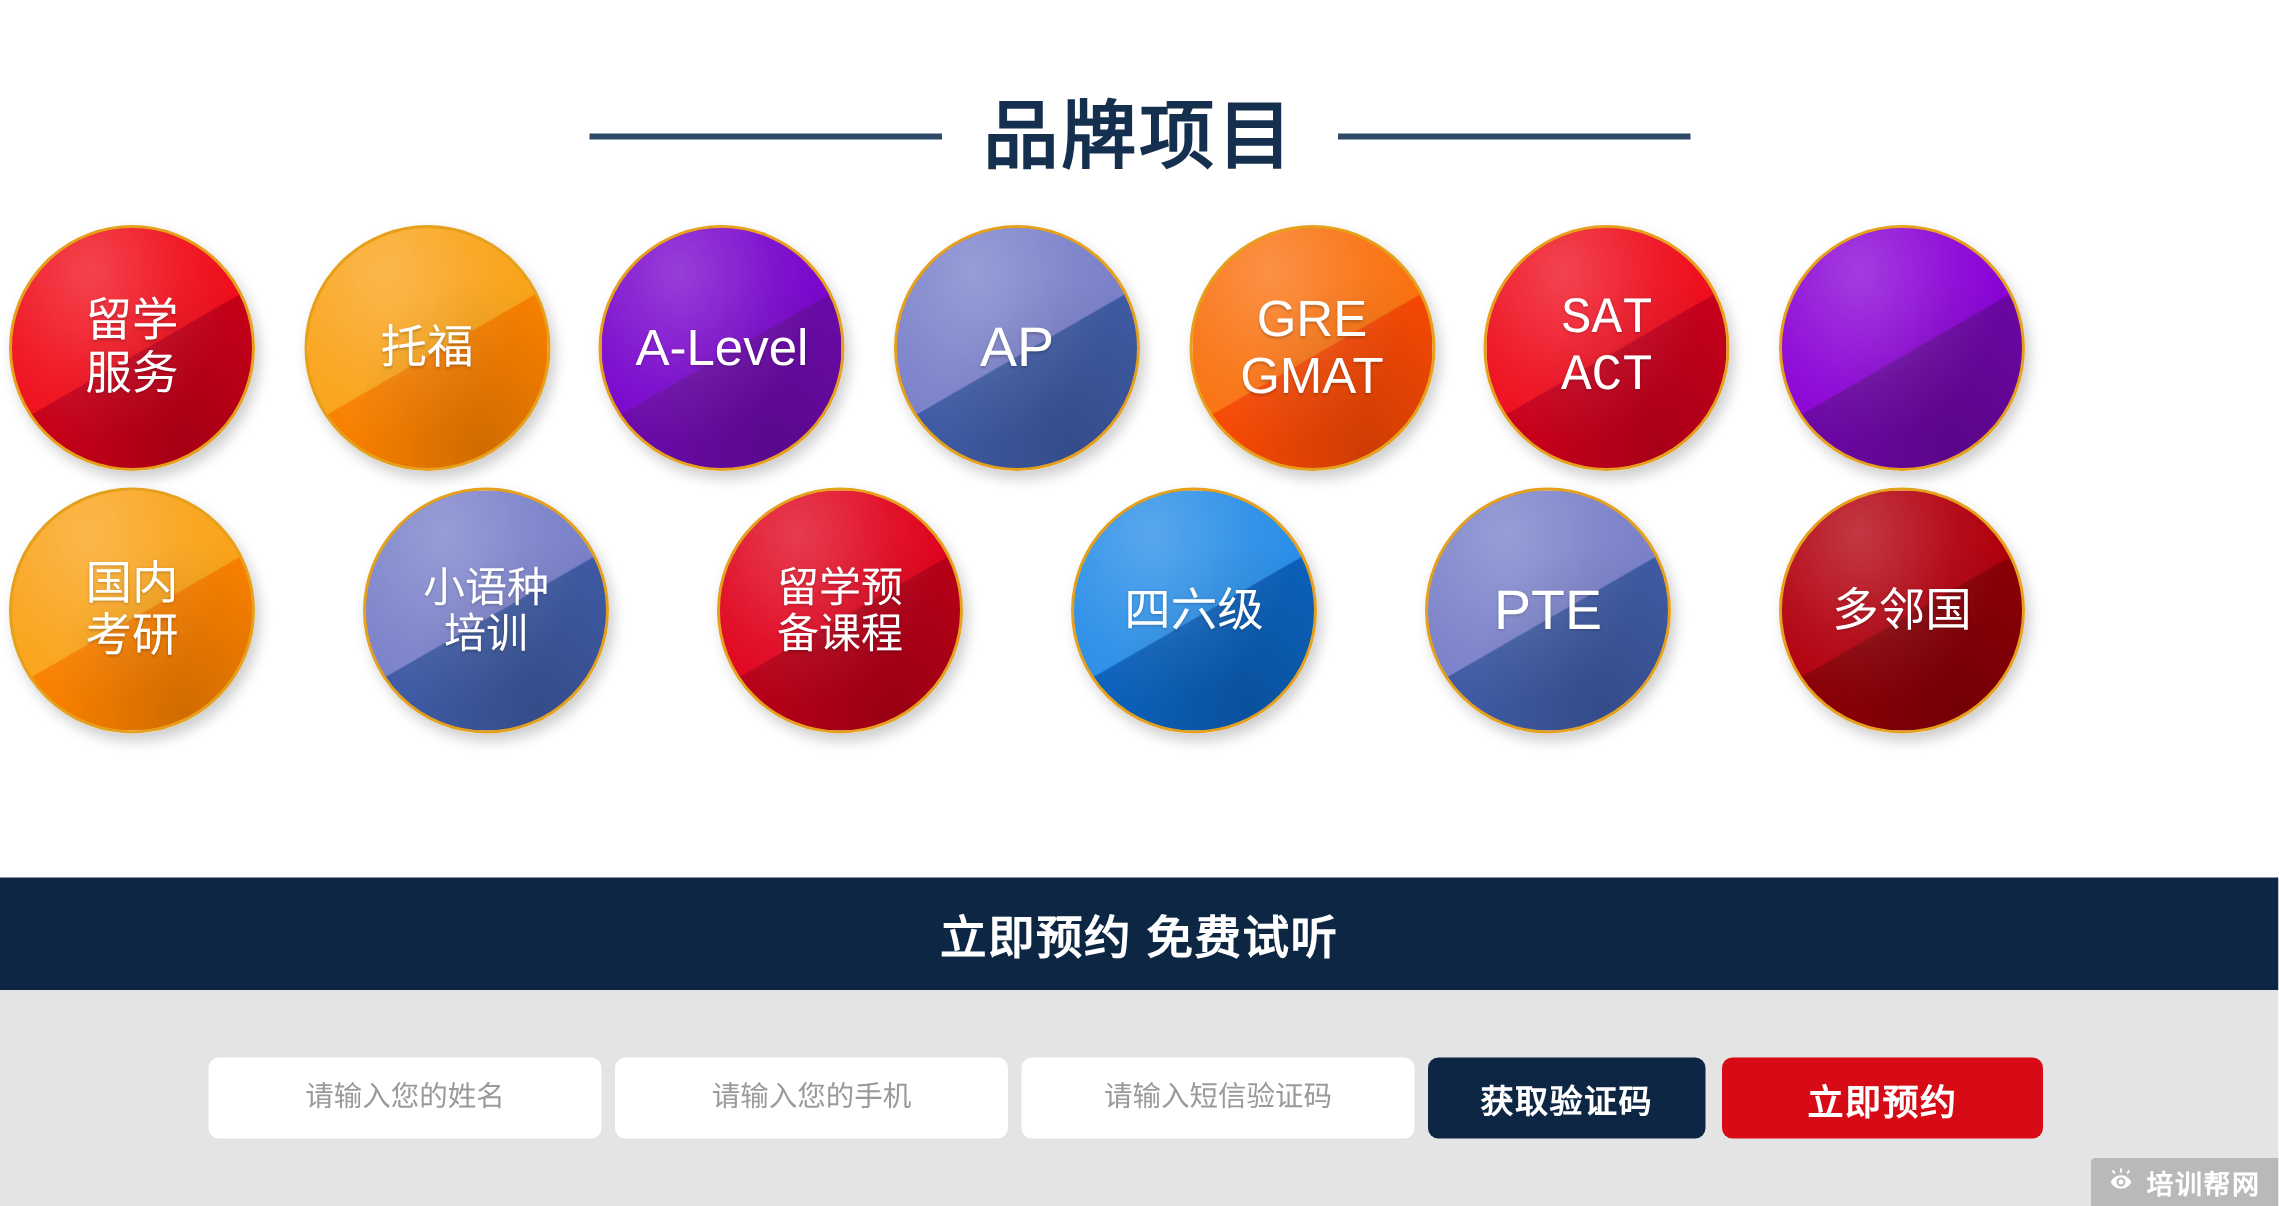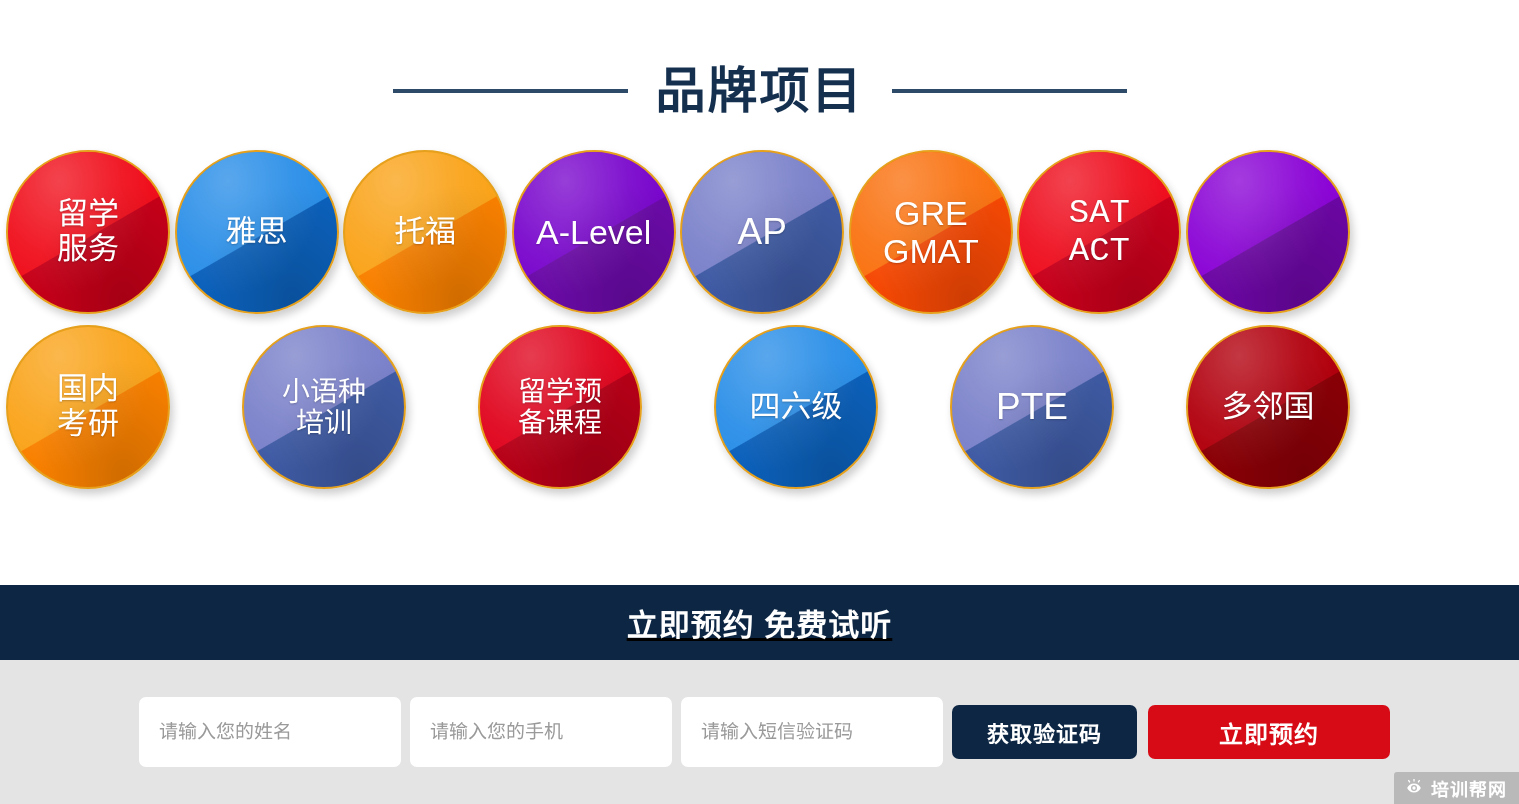--- a/index.html
+++ b/index.html
@@ -95,21 +95,20 @@
   .booking-bar {
     position: absolute;
     left: 0;
     top: 585px;
     width: 1519px;
     height: 75px;
     background: #0c2644;
     display: flex;
     align-items: center;
     justify-content: center;
-    text-decoration: underline;
   }
   .booking-bar-text {
     color: #ffffff;
     font-size: 31px;
     font-weight: bold;
     letter-spacing: 1px;
   }
 
   
   .form-strip {
@@ -119,30 +118,31 @@
     width: 1519px;
     height: 144px;
     background: #e4e4e4;
     display: flex;
     align-items: center;
     padding-left: 139px;
     gap: 0;
   }
   .form-row { display: flex; align-items: center; }
   .field {
-    height: 70px;
+    height: 54px;
     background: #ffffff;
     border: none;
     border-radius: 7px;
     font-size: 19px;
     color: #555;
     padding: 16px 20px;
     outline: none;
     font-family: "Liberation Sans", "DejaVu Sans", sans-serif;
     margin-right: 9px;
+    text-align: center;
   }
   .field::placeholder { color: #9a9a9a; }
   .field-name { width: 262px; }
   .field-phone { width: 262px; }
   .field-code { width: 262px; }
   .btn {
     height: 54px;
     border: none;
     border-radius: 7px;
     color: #ffffff;
@@ -151,21 +151,21 @@
     cursor: pointer;
     font-family: "Liberation Sans", "DejaVu Sans", sans-serif;
     letter-spacing: 1px;
   }
   .btn-code {
     width: 185px;
     background: #0c2644;
     margin-right: 11px;
   }
   .btn-submit {
-    width: 242px;
+    width: 214px;
     background: #d70b16;
     font-size: 24px;
   }
 
   
   .watermark {
     position: absolute;
     right: 0;
     bottom: 0;
     height: 32px;
@@ -196,24 +196,20 @@
   <div class="title-text">品牌项目</div>
   <div class="title-rule"></div>
 </div>
 
 <div class="grid">
   <div class="grid-row" id="row1">
       <div class="circle" style="background: linear-gradient(150deg, rgb(240, 15, 28) 0%, rgb(240, 15, 28) 52%, rgb(198, 0, 25) 52.5%, rgb(198, 0, 25) 100%);">
         <div class="sheen" style="background: radial-gradient(at 32% 18%, rgba(255, 255, 255, 0.22) 0%, rgba(255, 255, 255, 0.05) 42%, rgba(0, 0, 0, 0) 62%), radial-gradient(at 72% 92%, rgba(0, 0, 0, 0.16) 0%, rgba(0, 0, 0, 0) 55%);"></div>
         <div class="label cn">留学
 服务</div>
-      </div>
-      <div class="circle" style="background: linear-gradient(150deg, rgb(43, 143, 232) 0%, rgb(43, 143, 232) 52%, rgb(12, 97, 187) 52.5%, rgb(12, 97, 187) 100%);">
-        <div class="sheen" style="background: radial-gradient(at 32% 18%, rgba(255, 255, 255, 0.22) 0%, rgba(255, 255, 255, 0.05) 42%, rgba(0, 0, 0, 0) 62%), radial-gradient(at 72% 92%, rgba(0, 0, 0, 0.16) 0%, rgba(0, 0, 0, 0) 55%);"></div>
-        <div class="label cn">雅思</div>
       </div>
       <div class="circle" style="background: linear-gradient(150deg, rgb(250, 164, 27) 0%, rgb(250, 164, 27) 52%, rgb(249, 129, 0) 52.5%, rgb(249, 129, 0) 100%);">
         <div class="sheen" style="background: radial-gradient(at 32% 18%, rgba(255, 255, 255, 0.22) 0%, rgba(255, 255, 255, 0.05) 42%, rgba(0, 0, 0, 0) 62%), radial-gradient(at 72% 92%, rgba(0, 0, 0, 0.16) 0%, rgba(0, 0, 0, 0) 55%);"></div>
         <div class="label cn">托福</div>
       </div>
       <div class="circle" style="background: linear-gradient(150deg, rgb(122, 8, 205) 0%, rgb(122, 8, 205) 52%, rgb(107, 11, 168) 52.5%, rgb(107, 11, 168) 100%);">
         <div class="sheen" style="background: radial-gradient(at 32% 18%, rgba(255, 255, 255, 0.22) 0%, rgba(255, 255, 255, 0.05) 42%, rgba(0, 0, 0, 0) 62%), radial-gradient(at 72% 92%, rgba(0, 0, 0, 0.16) 0%, rgba(0, 0, 0, 0) 55%);"></div>
         <div class="label en">A-Level</div>
       </div>
       <div class="circle" style="background: linear-gradient(150deg, rgb(123, 130, 202) 0%, rgb(123, 130, 202) 52%, rgb(63, 91, 164) 52.5%, rgb(63, 91, 164) 100%);">

